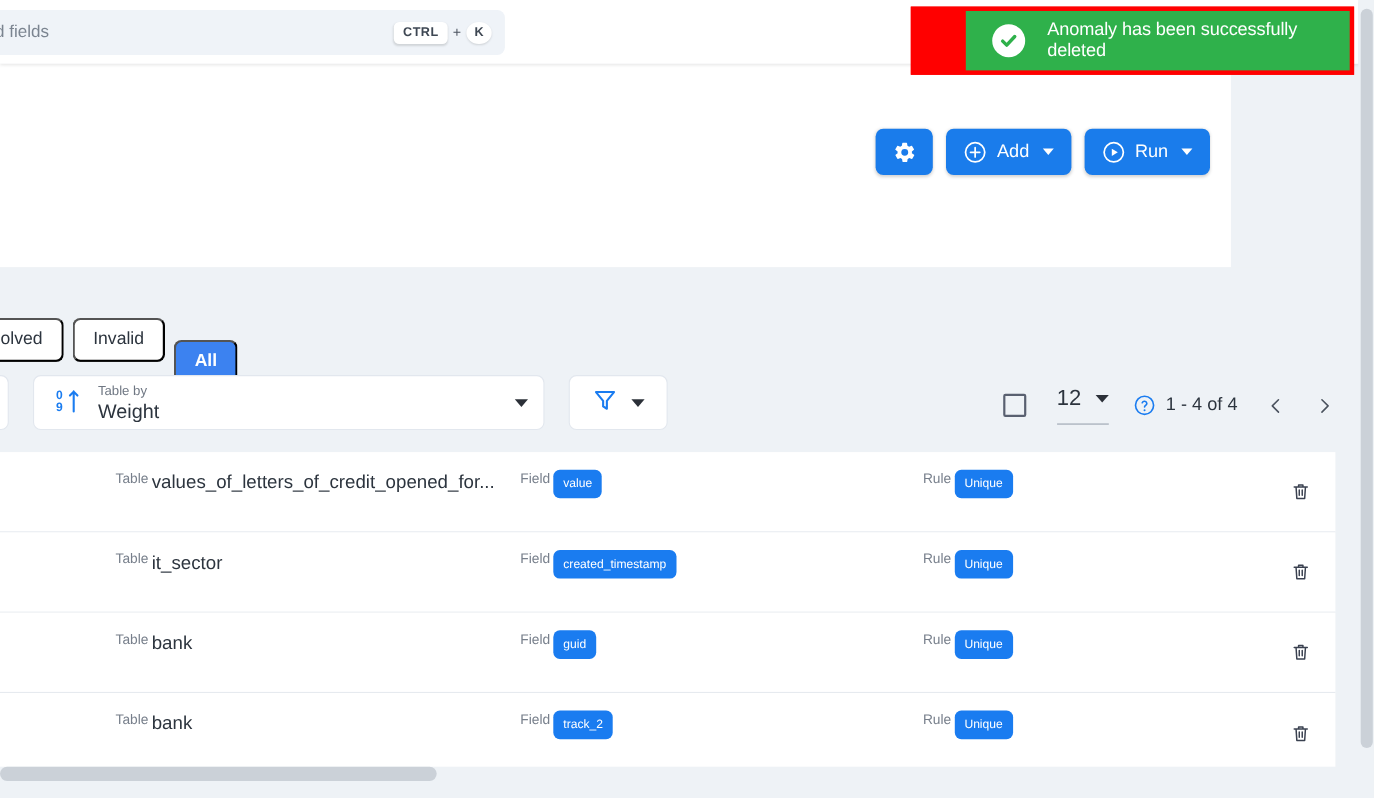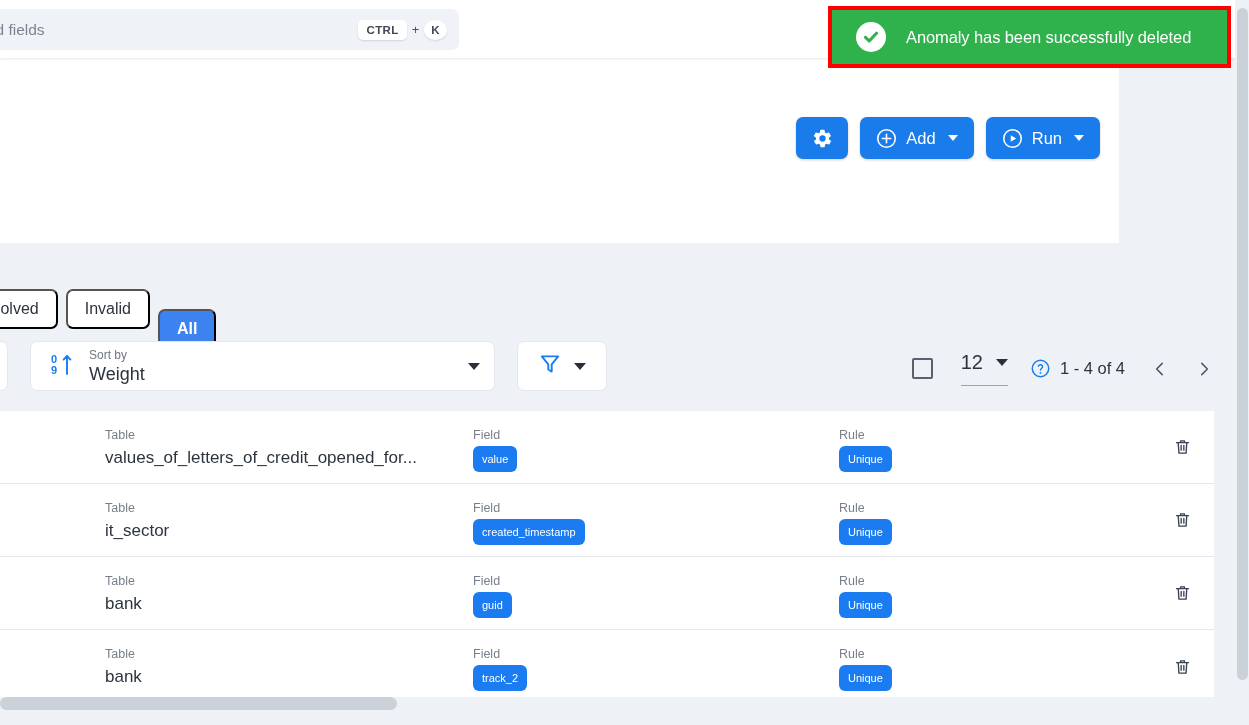--- a/index.html
+++ b/index.html
@@ -44,20 +44,21 @@
   .kbd.round { border-radius: 50%; padding: 4px 7px; }
   .kbd-plus { font-size: 13px; color: #4a525e; }
 
   
   .toast-wrap {
     position: absolute; top: 6px; left: 828px;
     width: 403px; height: 62px;
     border: 4px solid #ff0000;
     background: #ff0000;
     z-index: 40;
+    padding-left: 46px;
   }
   .toast {
     width: 100%; height: 100%;
     background: #2fb14b;
     display: flex; align-items: center;
     padding-left: 24px; gap: 20px;
   }
   .toast-check {
     width: 30px; height: 30px; flex: 0 0 30px;
     border-radius: 50%; background: #ffffff;
@@ -187,21 +188,21 @@
   
   .table { position: absolute; top: 168px; left: 0; width: 1214px; }
   .row {
     position: relative;
     height: 73px;
     background: #ffffff;
     border-bottom: 1px solid #e6eaef;
     display: flex; align-items: center;
   }
   .row:last-child { border-bottom: none; }
-  .cell { position: absolute; display: flex; flex-direction: column; gap: 3px; }
+  .cell { position: absolute; display: flex; flex-direction: row; gap: 3px; }
   .cell-title { left: -75px; top: 50%; transform: translateY(-50%); }
   .title-txt {
     font-size: 17px; color: #2c343e; white-space: nowrap;
   }
   .cell-table { left: 105px; top: 16px; }
   .cell-field { left: 473px; top: 16px; }
   .cell-rule  { left: 839px; top: 16px; }
   .col-cap { font-size: 12.5px; color: #777f8b; line-height: 16px; }
   .col-val { font-size: 17px; color: #2c343e; line-height: 24px; white-space: nowrap; }
   .badge {
@@ -318,21 +319,21 @@
 
     <div class="sort-select">
       <span class="sort-icon">
         <svg width="26" height="26" viewBox="0 0 26 26">
           <text x="2" y="12" font-family="Liberation Sans, sans-serif" font-size="11" font-weight="bold" fill="#1a7cf0">0</text>
           <text x="2" y="23" font-family="Liberation Sans, sans-serif" font-size="11" font-weight="bold" fill="#1a7cf0">9</text>
           <path d="M18 23 V5 M18 5 L14.6 8.6 M18 5 L21.4 8.6" fill="none" stroke="#1a7cf0" stroke-width="1.9" stroke-linecap="round" stroke-linejoin="round"></path>
         </svg>
       </span>
       <span class="sort-labels">
-        <span class="sort-caption">Sort by</span>
+        <span class="sort-caption">Table by</span>
         <span class="sort-value">Weight</span>
       </span>
       <span class="caret-dk"></span>
     </div>
 
     <div class="filter-btn">
       <span>
         <svg width="24" height="24" viewBox="0 0 24 24">
           <path d="M3.8 4.4h16.4l-6.5 8v7.2l-3.4-2.1v-5.1z" fill="none" stroke="#1a7cf0" stroke-width="1.9" stroke-linejoin="round"></path>
         </svg>

